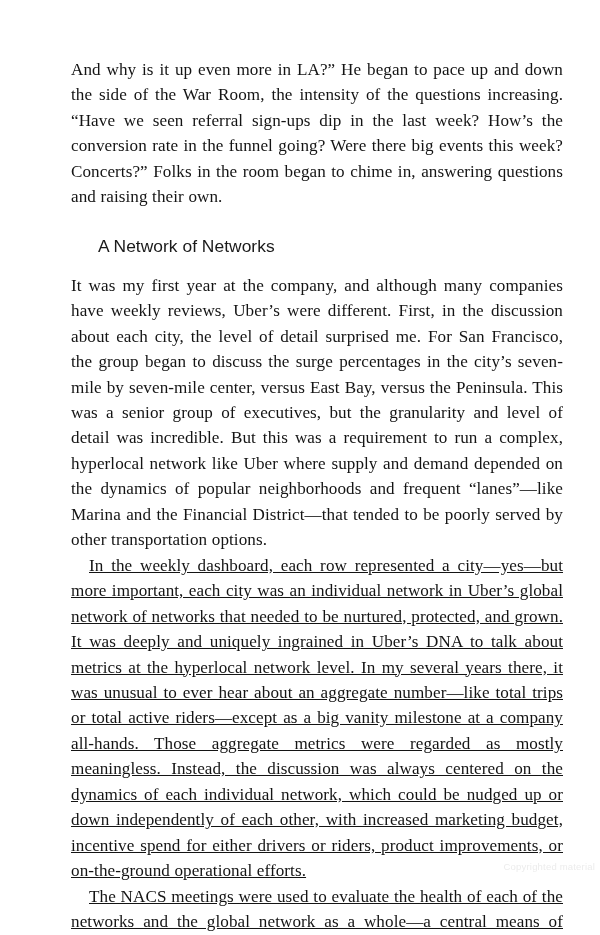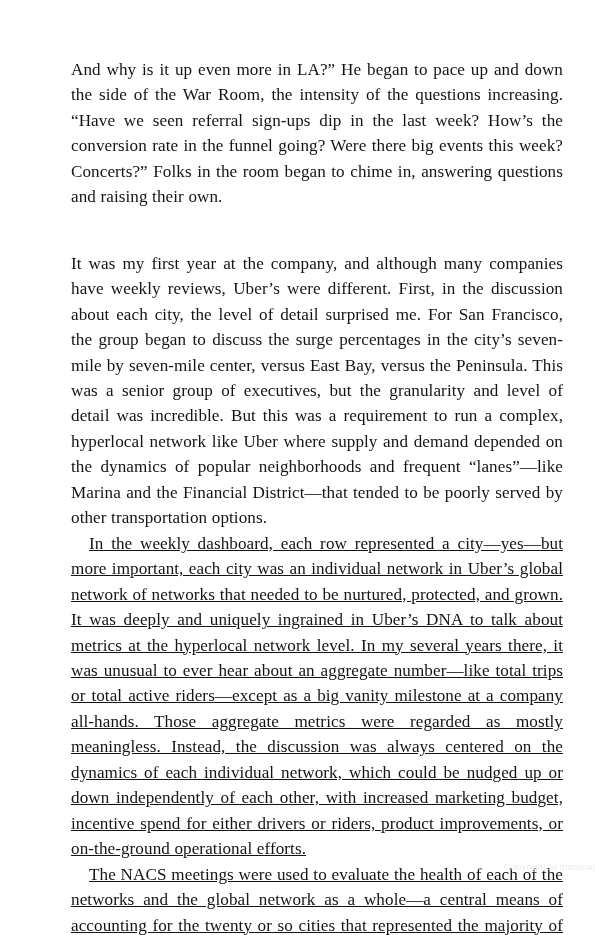--- a/index.html
+++ b/index.html
@@ -85,20 +85,21 @@
 <body>
 
 <div class="page">
 
   <div class="text-column">
 
     <p class="body-par">And why is it up even more in LA?” He began to pace up and down the side of the War Room, the intensity of the questions increasing. “Have we seen referral sign-ups dip in the last week? How’s the conversion rate in the funnel going? Were there big events this week? Concerts?” Folks in the room began to chime in, answering questions and raising their own.</p>
 
     <div class="gap-before-heading"></div>
 
+    <h2 class="section-heading">A Network of Networks</h2>
 
     <div class="gap-after-heading"></div>
 
     <p class="body-par">It was my first year at the company, and although many companies have weekly reviews, Uber’s were different. First, in the discussion about each city, the level of detail surprised me. For San Francisco, the group began to discuss the surge percentages in the city’s seven-mile by seven-mile center, versus East Bay, versus the Peninsula. This was a senior group of executives, but the granularity and level of detail was incredible. But this was a requirement to run a complex, hyperlocal network like Uber where supply and demand depended on the dynamics of popular neighborhoods and frequent “lanes”—like Marina and the Financial District—that tended to be poorly served by other transportation options.</p>
 
     <p class="body-par indented">In the weekly dashboard, each row represented a city—yes—but more important, each city was an individual network in Uber’s global network of networks that needed to be nurtured, protected, and grown. It was deeply and uniquely ingrained in Uber’s DNA to talk about metrics at the hyperlocal network level. In my several years there, it was unusual to ever hear about an aggregate number—like total trips or total active riders—except as a big vanity milestone at a company all-hands. Those aggregate metrics were regarded as mostly meaningless. Instead, the discussion was always centered on the dynamics of each individual network, which could be nudged up or down independently of each other, with increased marketing budget, incentive spend for either drivers or riders, product improvements, or on-the-ground operational efforts.</p>
 
     <p class="body-par indented">The NACS meetings were used to evaluate the health of each of the networks and the global network as a whole—a central means of accounting for the twenty or so cities that represented the majority of revenue to the company. Furthermore, it was</p>
 
   </div>

